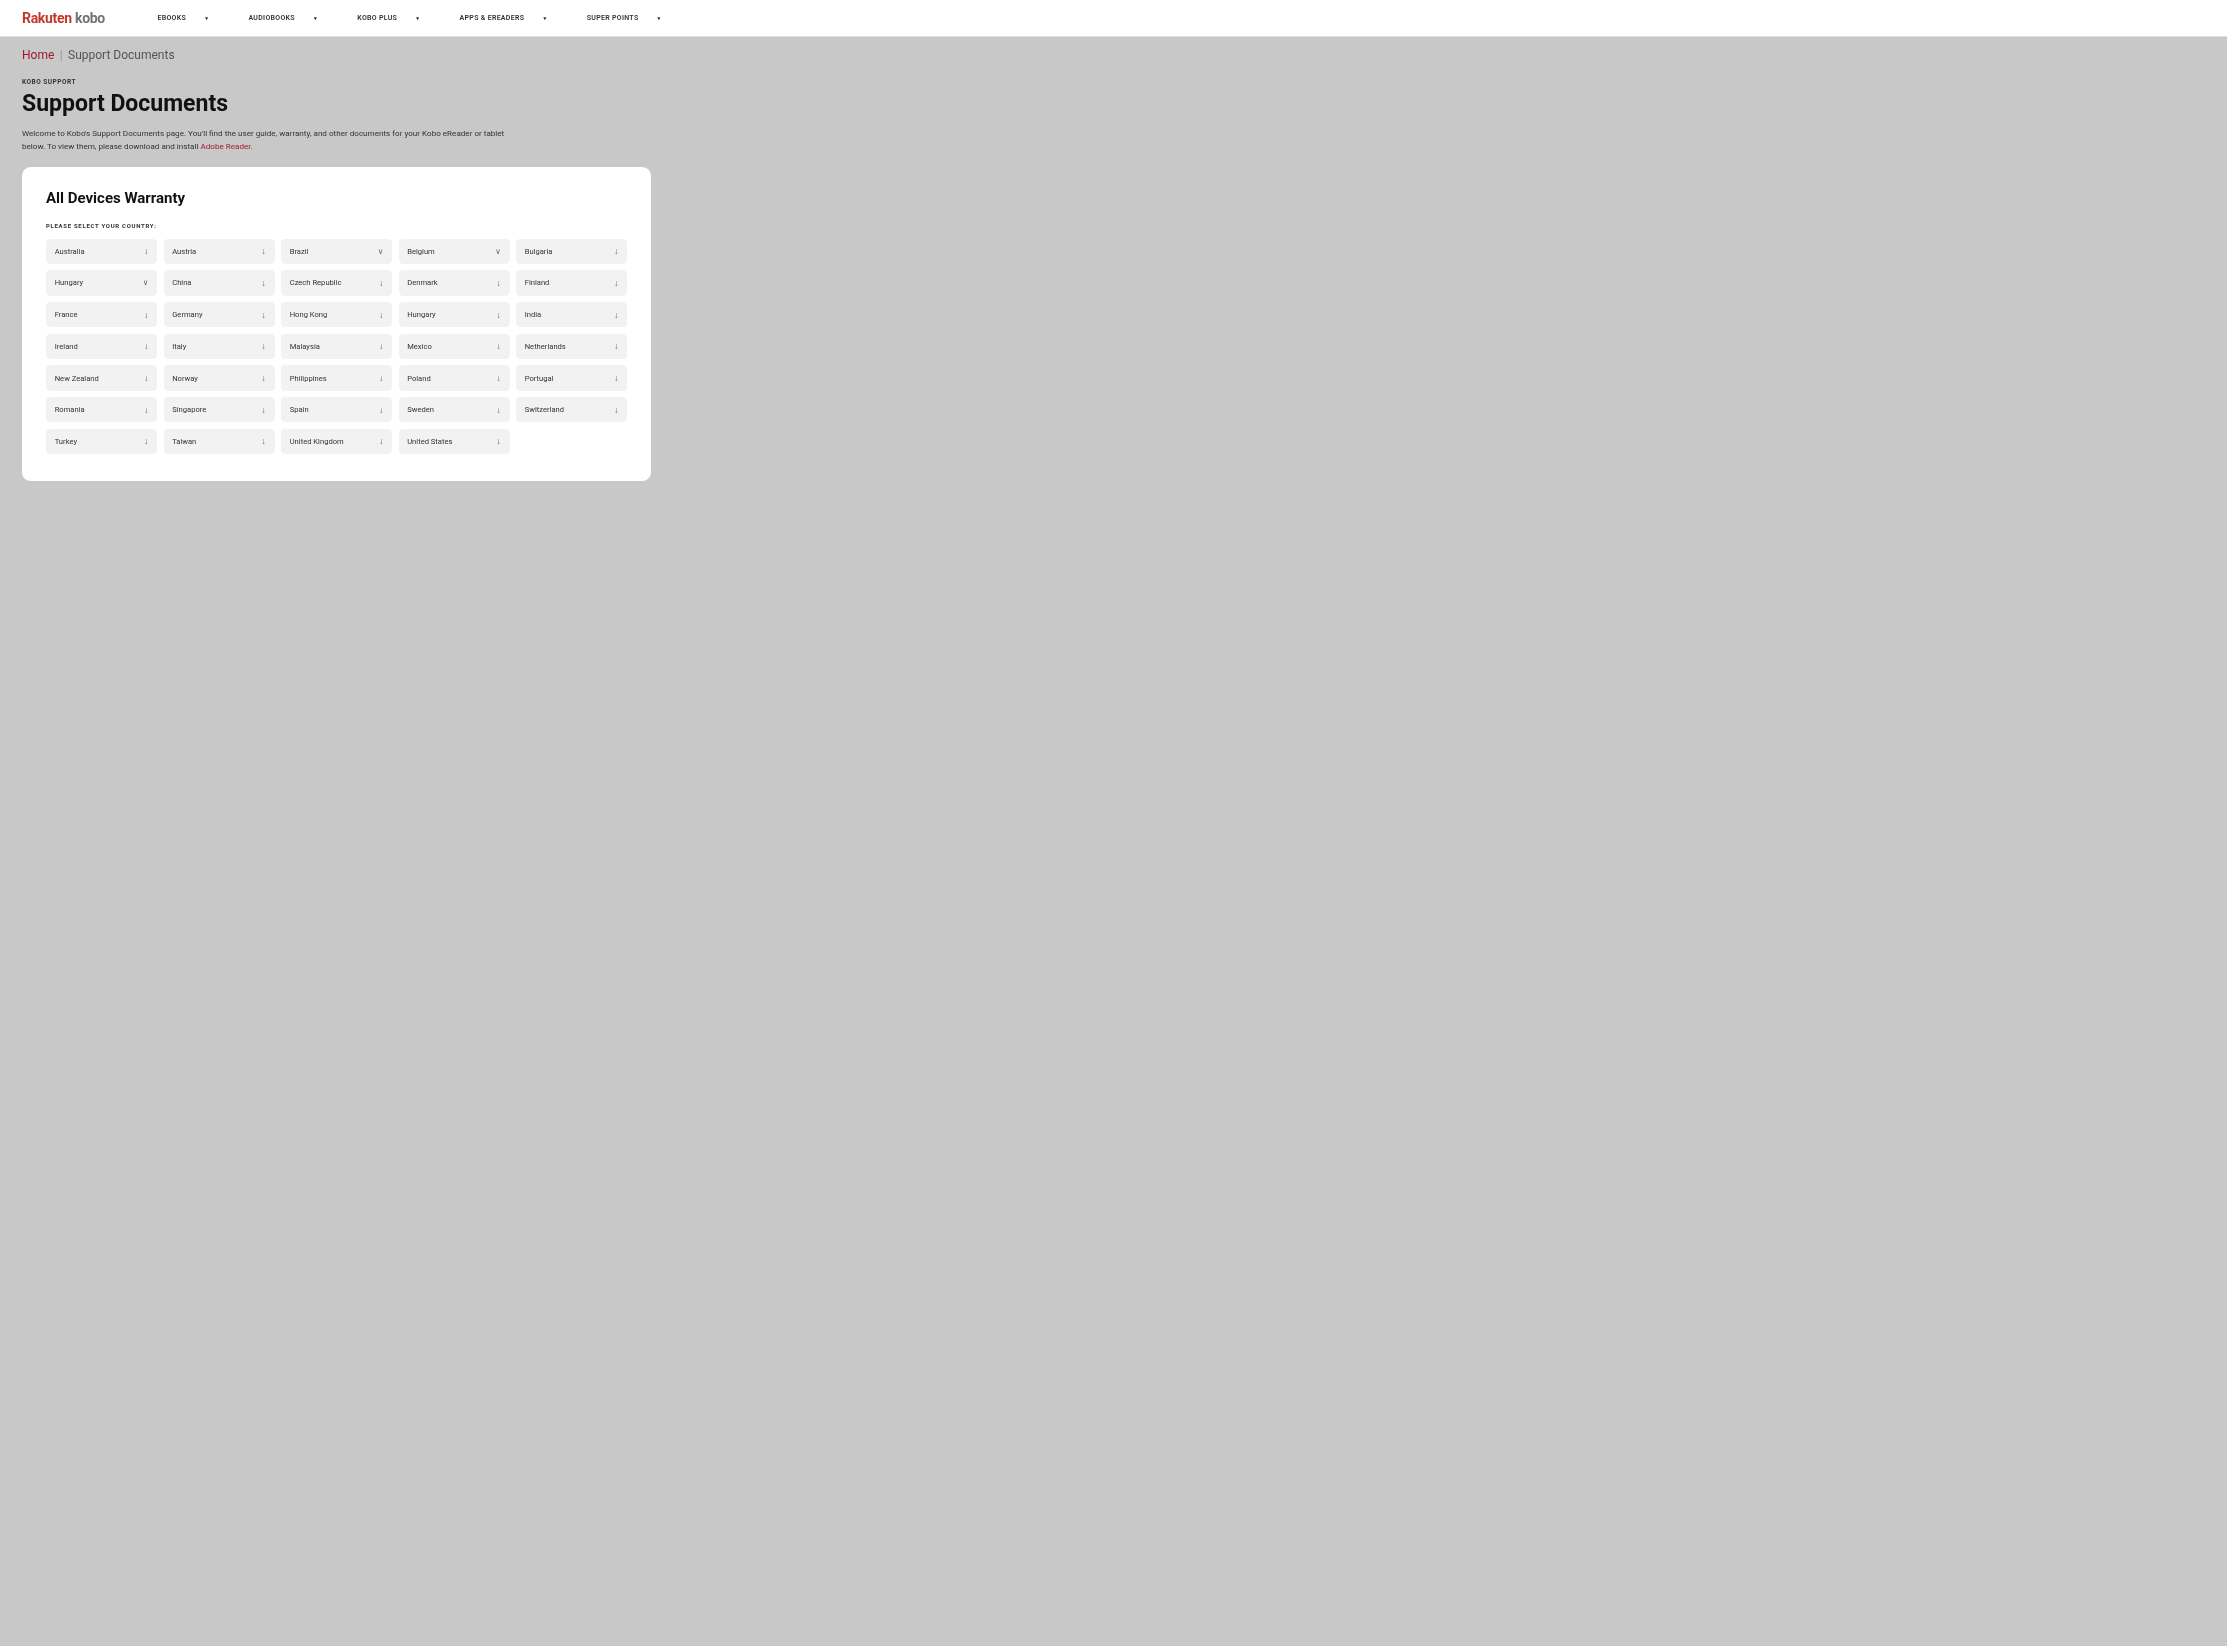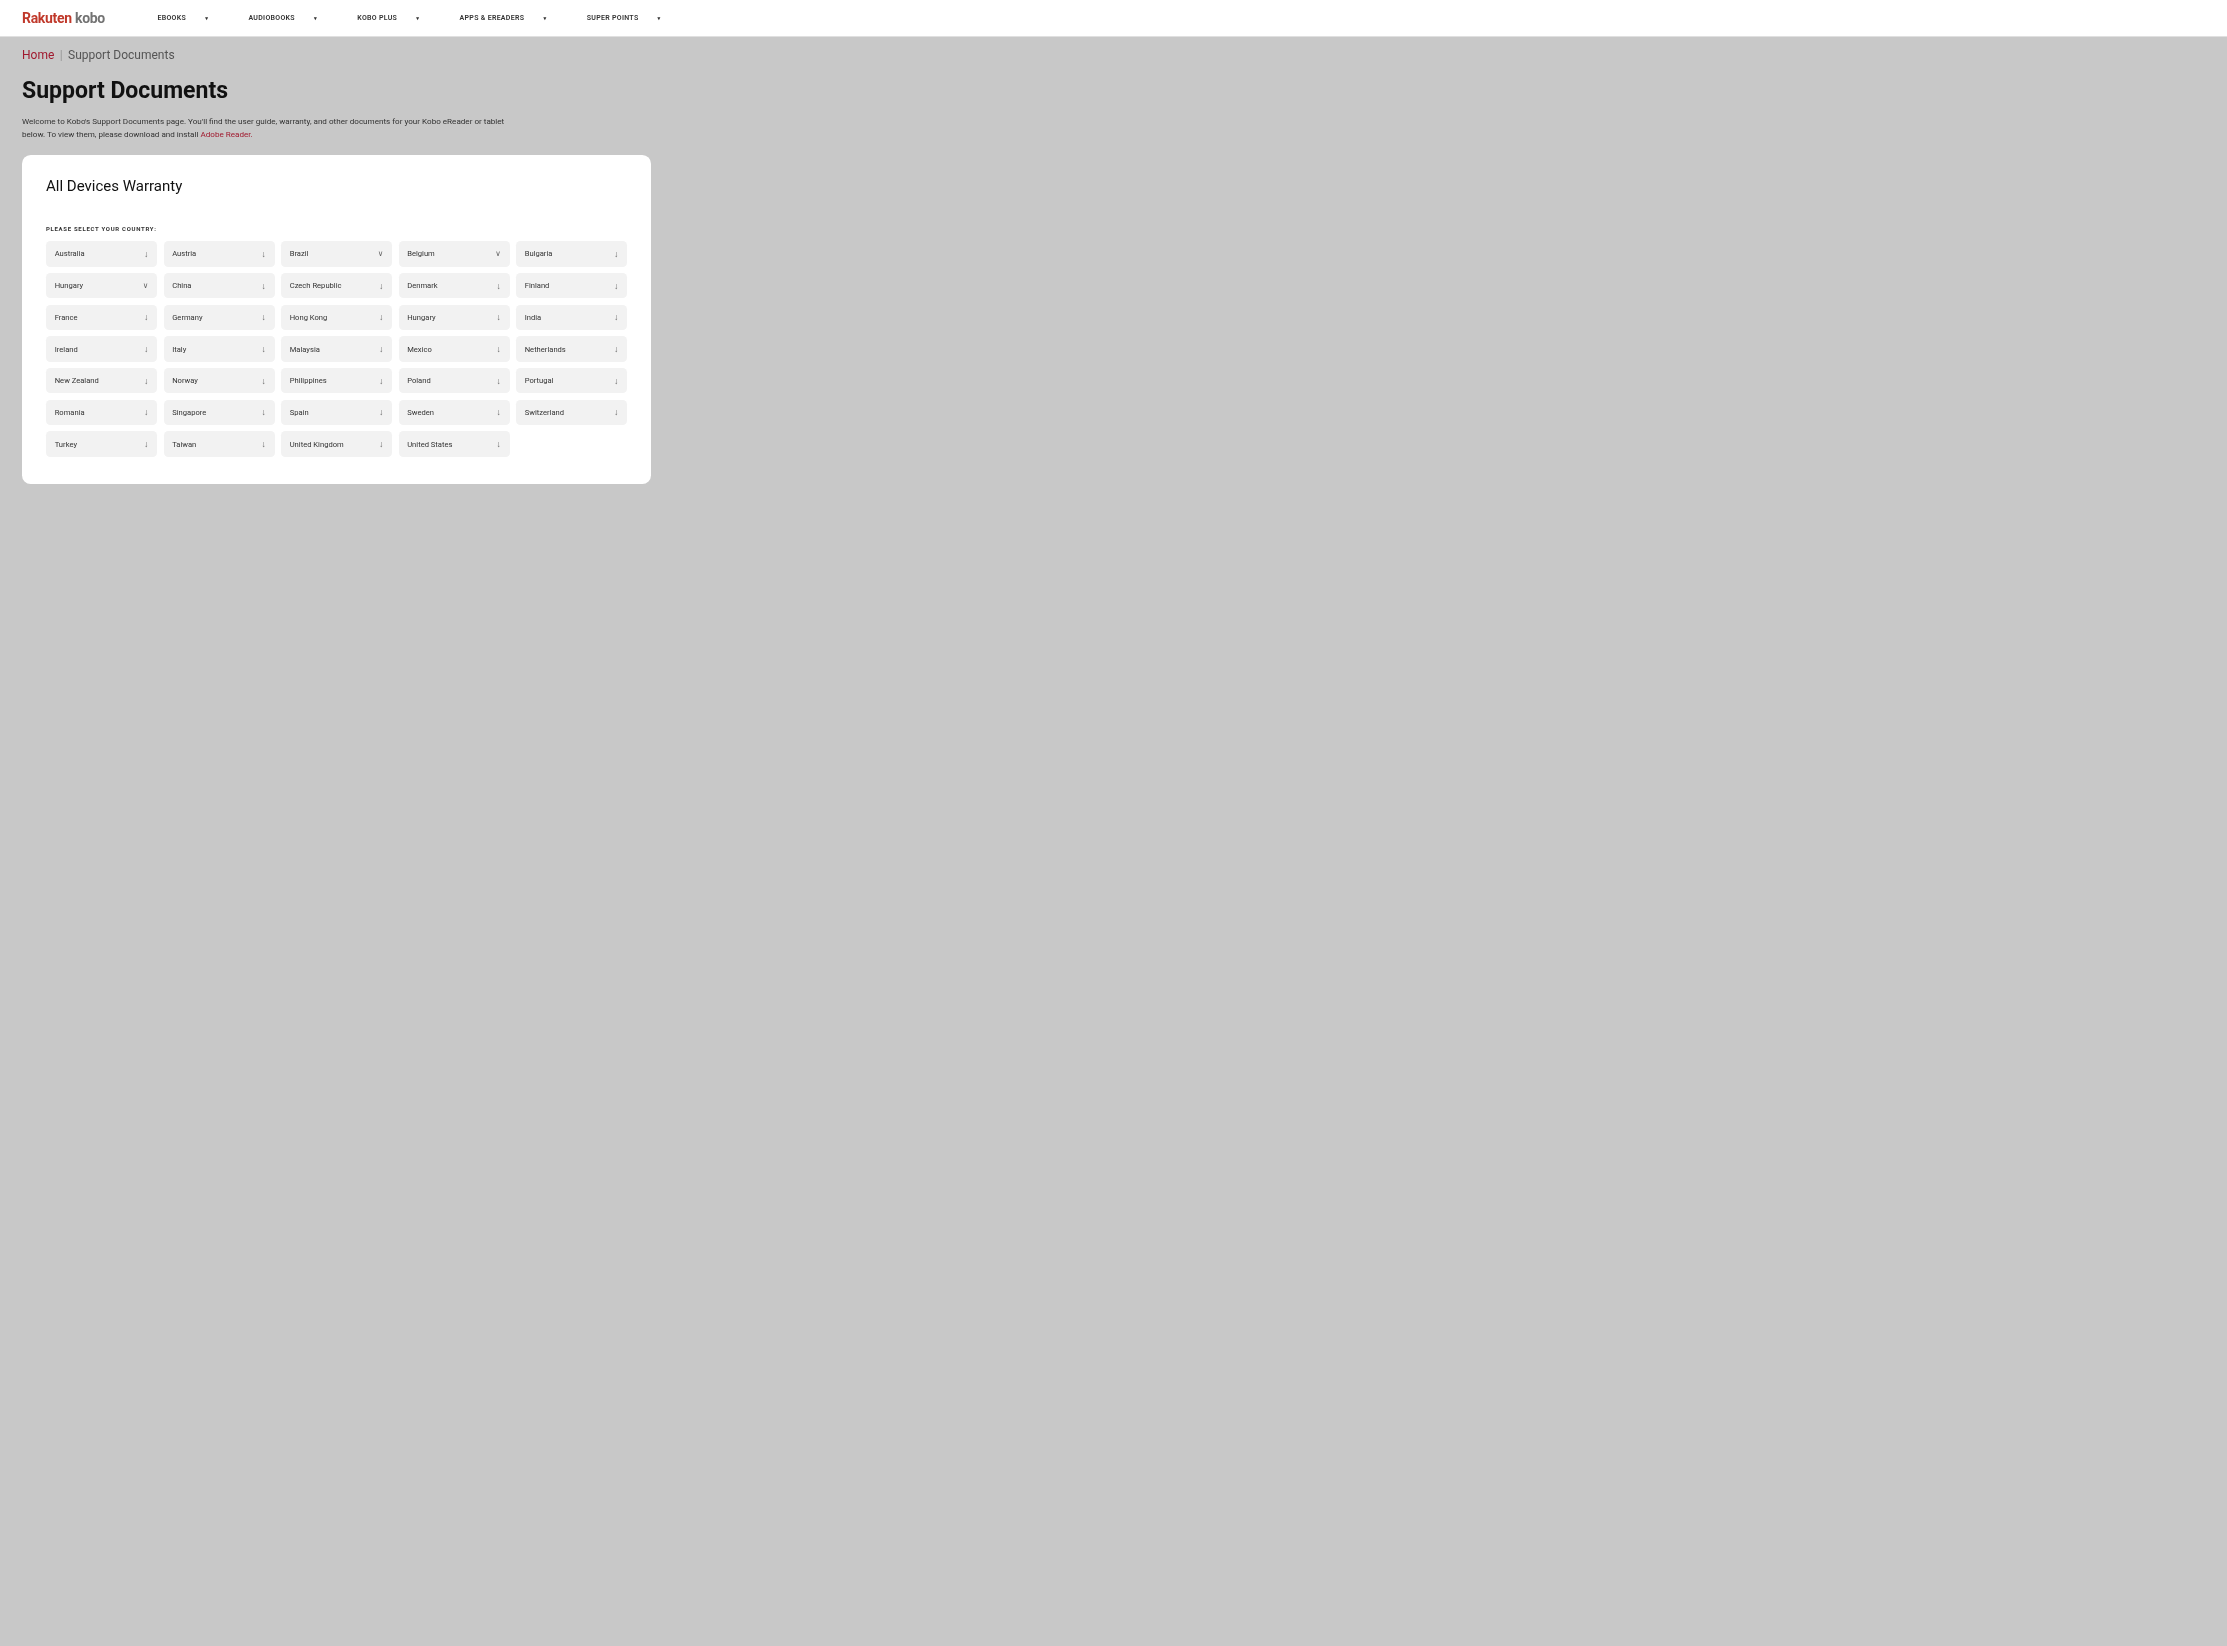--- a/index.html
+++ b/index.html
@@ -100,23 +100,23 @@
 
     
     .card {
       background: #ffffff;
       border-radius: 8.7px;
       padding: 22px 24px 27px 24px;
       max-width: 629px;
     }
     .card-title {
       font-size: 15px;
-      font-weight: 400;
+      font-weight: 700;
       color: #111;
-      margin-bottom: 30px;
+      margin-bottom: 15px;
     }
     .country-label {
       font-size: 6px;
       font-weight: 700;
       letter-spacing: 0.7px;
       text-transform: uppercase;
       color: #333;
       margin-bottom: 9.8px;
     }
 
@@ -188,20 +188,21 @@
     </nav>
 </header>
 
 <div class="breadcrumb">
   <a class="breadcrumb-home">Home</a>
   <span class="breadcrumb-sep">|</span>
   <span class="breadcrumb-current">Support Documents</span>
 </div>
 
 <main class="main">
+  <div class="section-label">KOBO SUPPORT</div>
   <h1 class="page-title">Support Documents</h1>
   <p class="page-desc">
     <span>Welcome to Kobo's Support Documents page. You'll find the user guide, warranty, and other documents for your Kobo eReader or tablet below. To view them, please download and install </span><a href="#">Adobe Reader.</a>
   </p>
 
   <div class="card">
     <h2 class="card-title">All Devices Warranty</h2>
     <div class="country-label">PLEASE SELECT YOUR COUNTRY:</div>
     <div class="country-grid">
 

